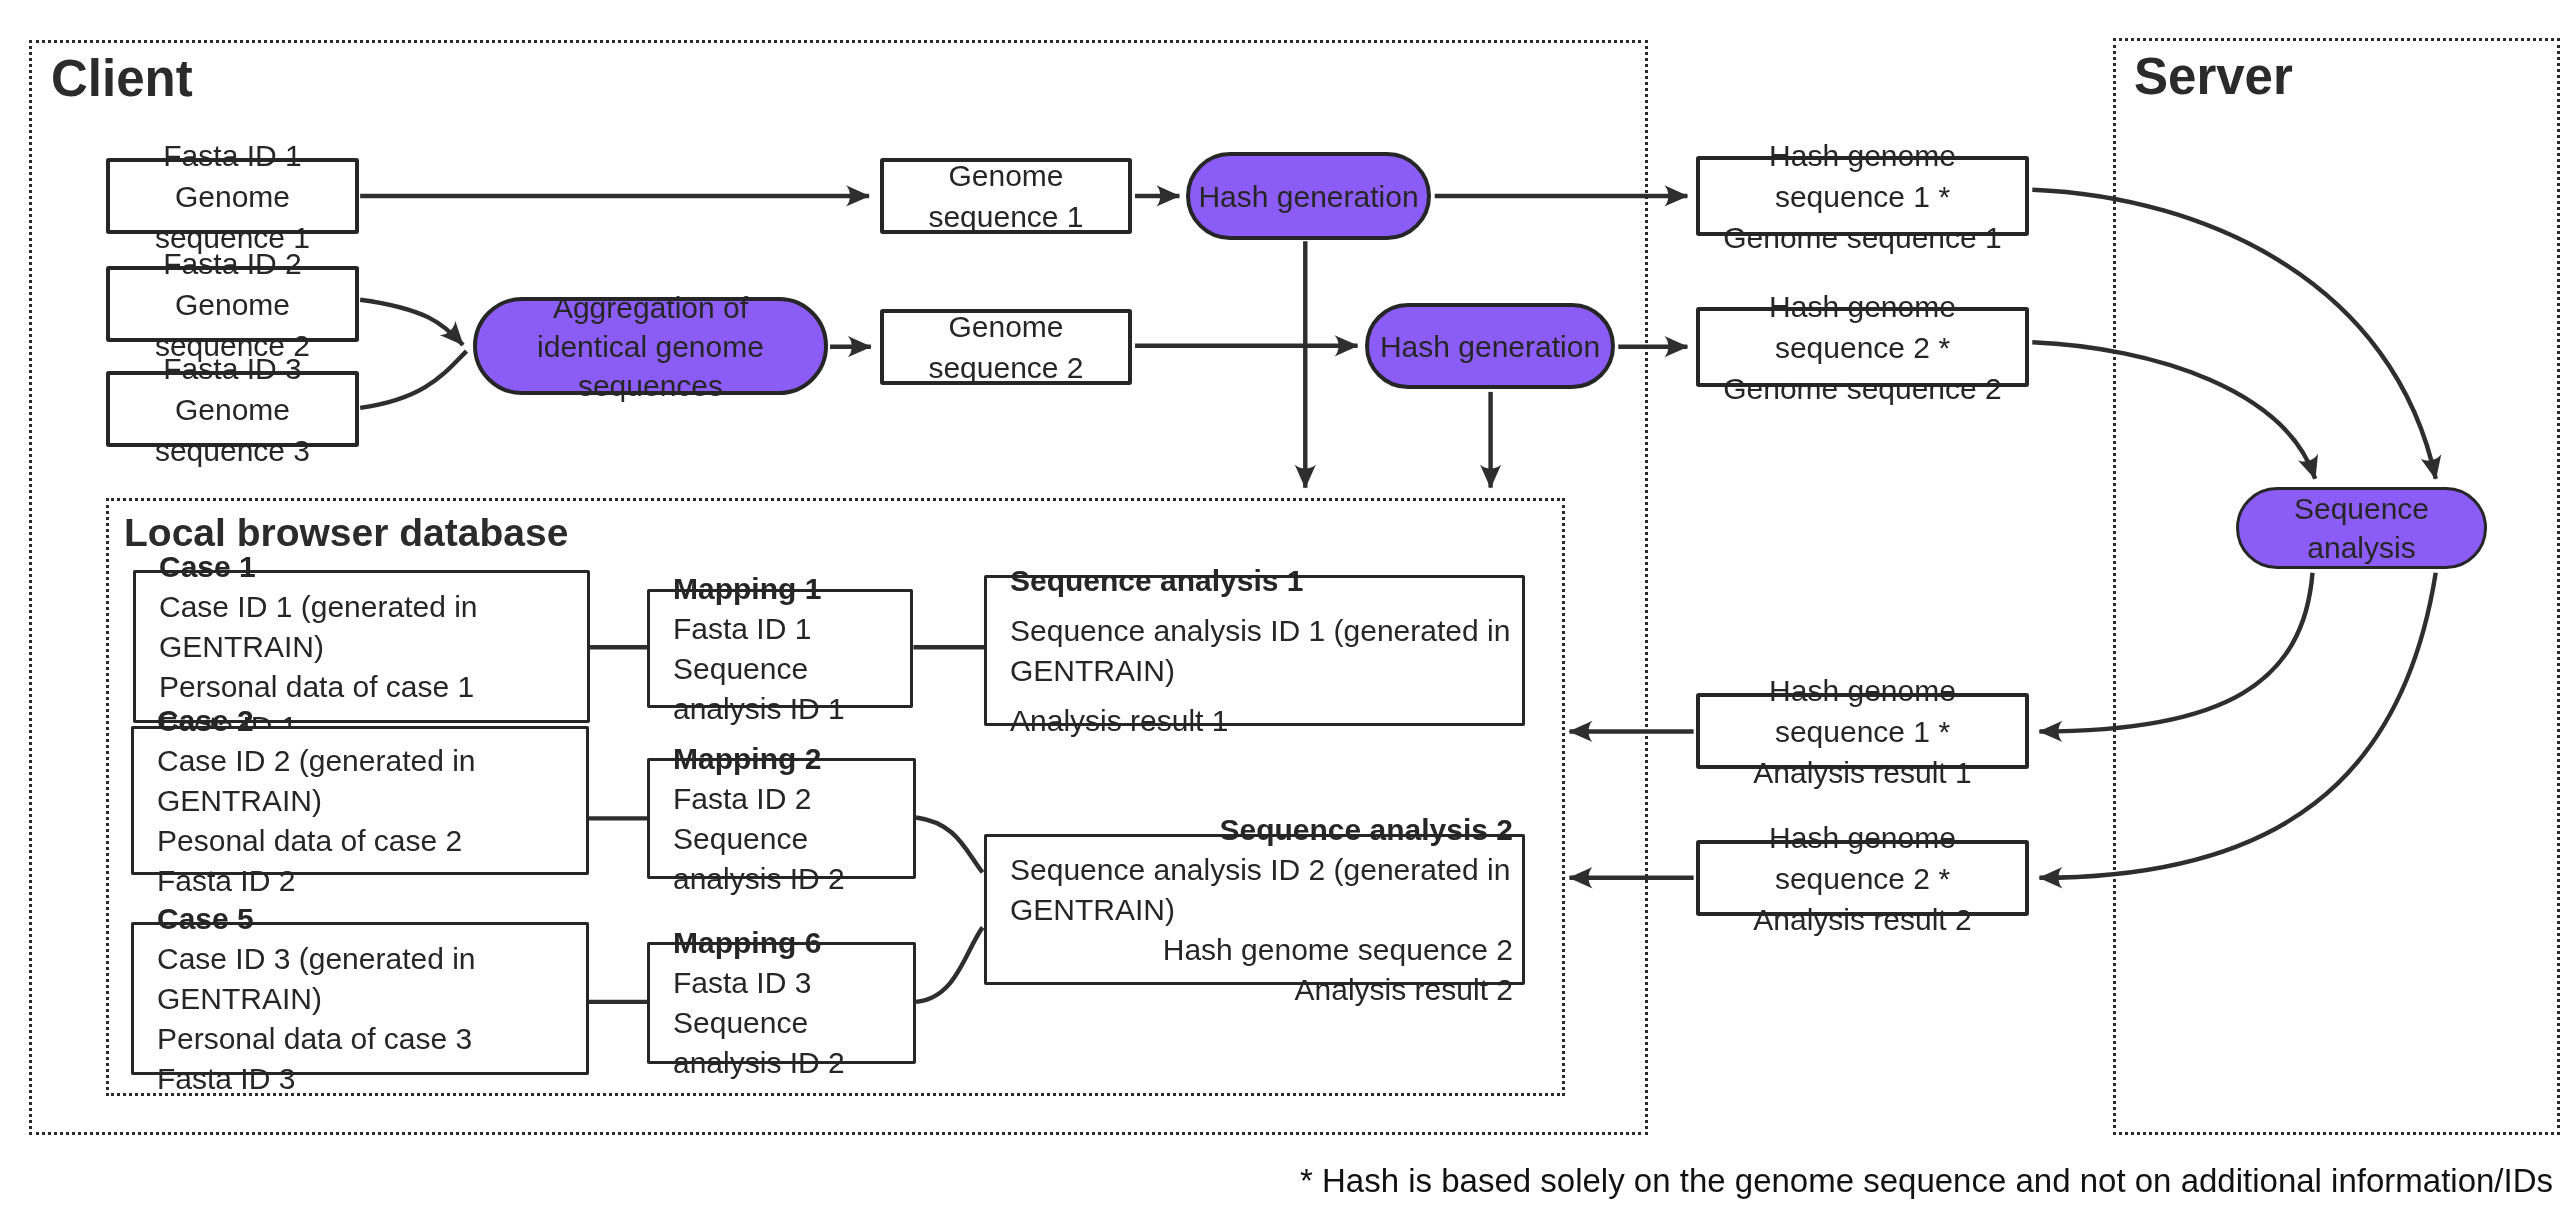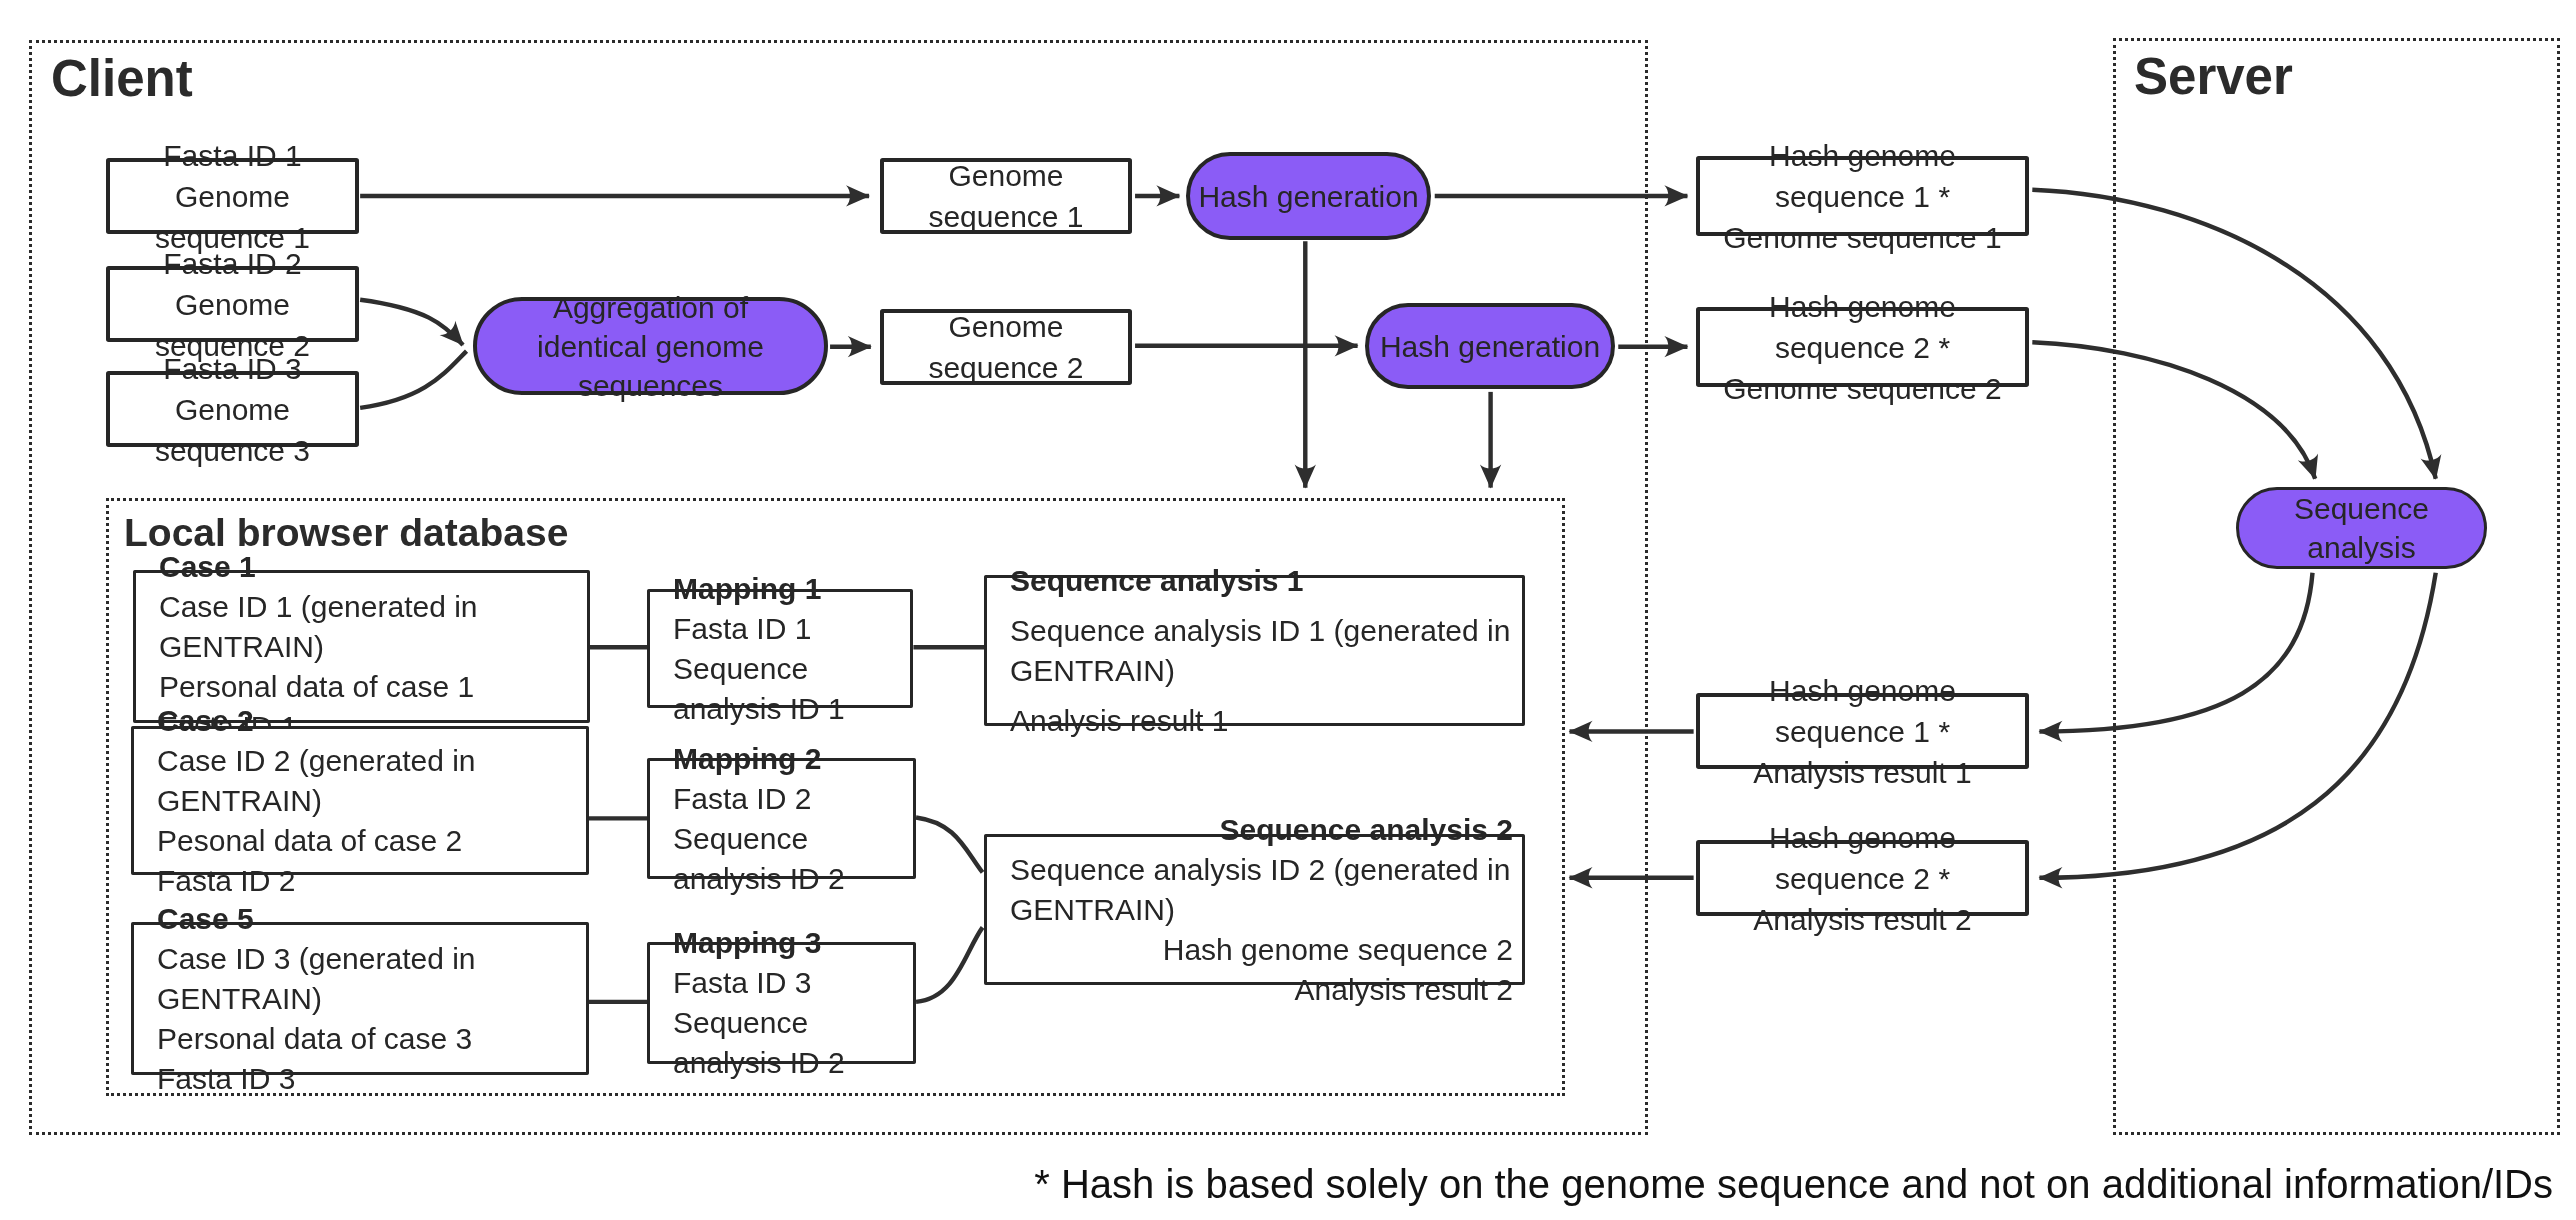--- a/index.html
+++ b/index.html
@@ -52,21 +52,21 @@
     background:#ffffff;
     display:flex;flex-direction:column;justify-content:center;
     padding-left:23px;padding-right:9px;
     font-size:30px;line-height:40px;color:#262626;
     box-sizing:border-box;
   }
   .dbox .t{font-weight:700;}
   #footnote{
     position:absolute;
     right:23px;top:1162px;
-    font-size:40px;color:#111111;
+    font-size:33px;color:#111111;
     white-space:nowrap;
   }
 </style>
 </head>
 <body>
 
 <div id="canvas">
 
   <svg id="wires" viewBox="0 0 2905 1376" xmlns="http://www.w3.org/2000/svg">
     <defs>
@@ -180,21 +180,21 @@
     <span class="t">Mapping 1</span>
     <span>Fasta ID 1</span>
     <span>Sequence analysis ID 1</span>
   </div>
   <div class="dbox" style="left:647px;top:758px;width:269px;height:121px;">
     <span class="t">Mapping 2</span>
     <span>Fasta ID 2</span>
     <span>Sequence analysis ID 2</span>
   </div>
   <div class="dbox" style="left:647px;top:942px;width:269px;height:122px;">
-    <span class="t">Mapping 3</span>
+    <span class="t">Mapping 6</span>
     <span>Fasta ID 3</span>
     <span>Sequence analysis ID 2</span>
   </div>
 
   <div class="dbox" style="left:984px;top:575px;width:541px;height:151px;gap:10px;">
     <span class="t">Sequence analysis 1</span>
     <span>Sequence analysis ID 1 (generated in GENTRAIN)</span>
     <span>Analysis result 1</span>
   </div>
   <div class="dbox" style="left:984px;top:834px;width:541px;height:151px;align-items:flex-end;">

